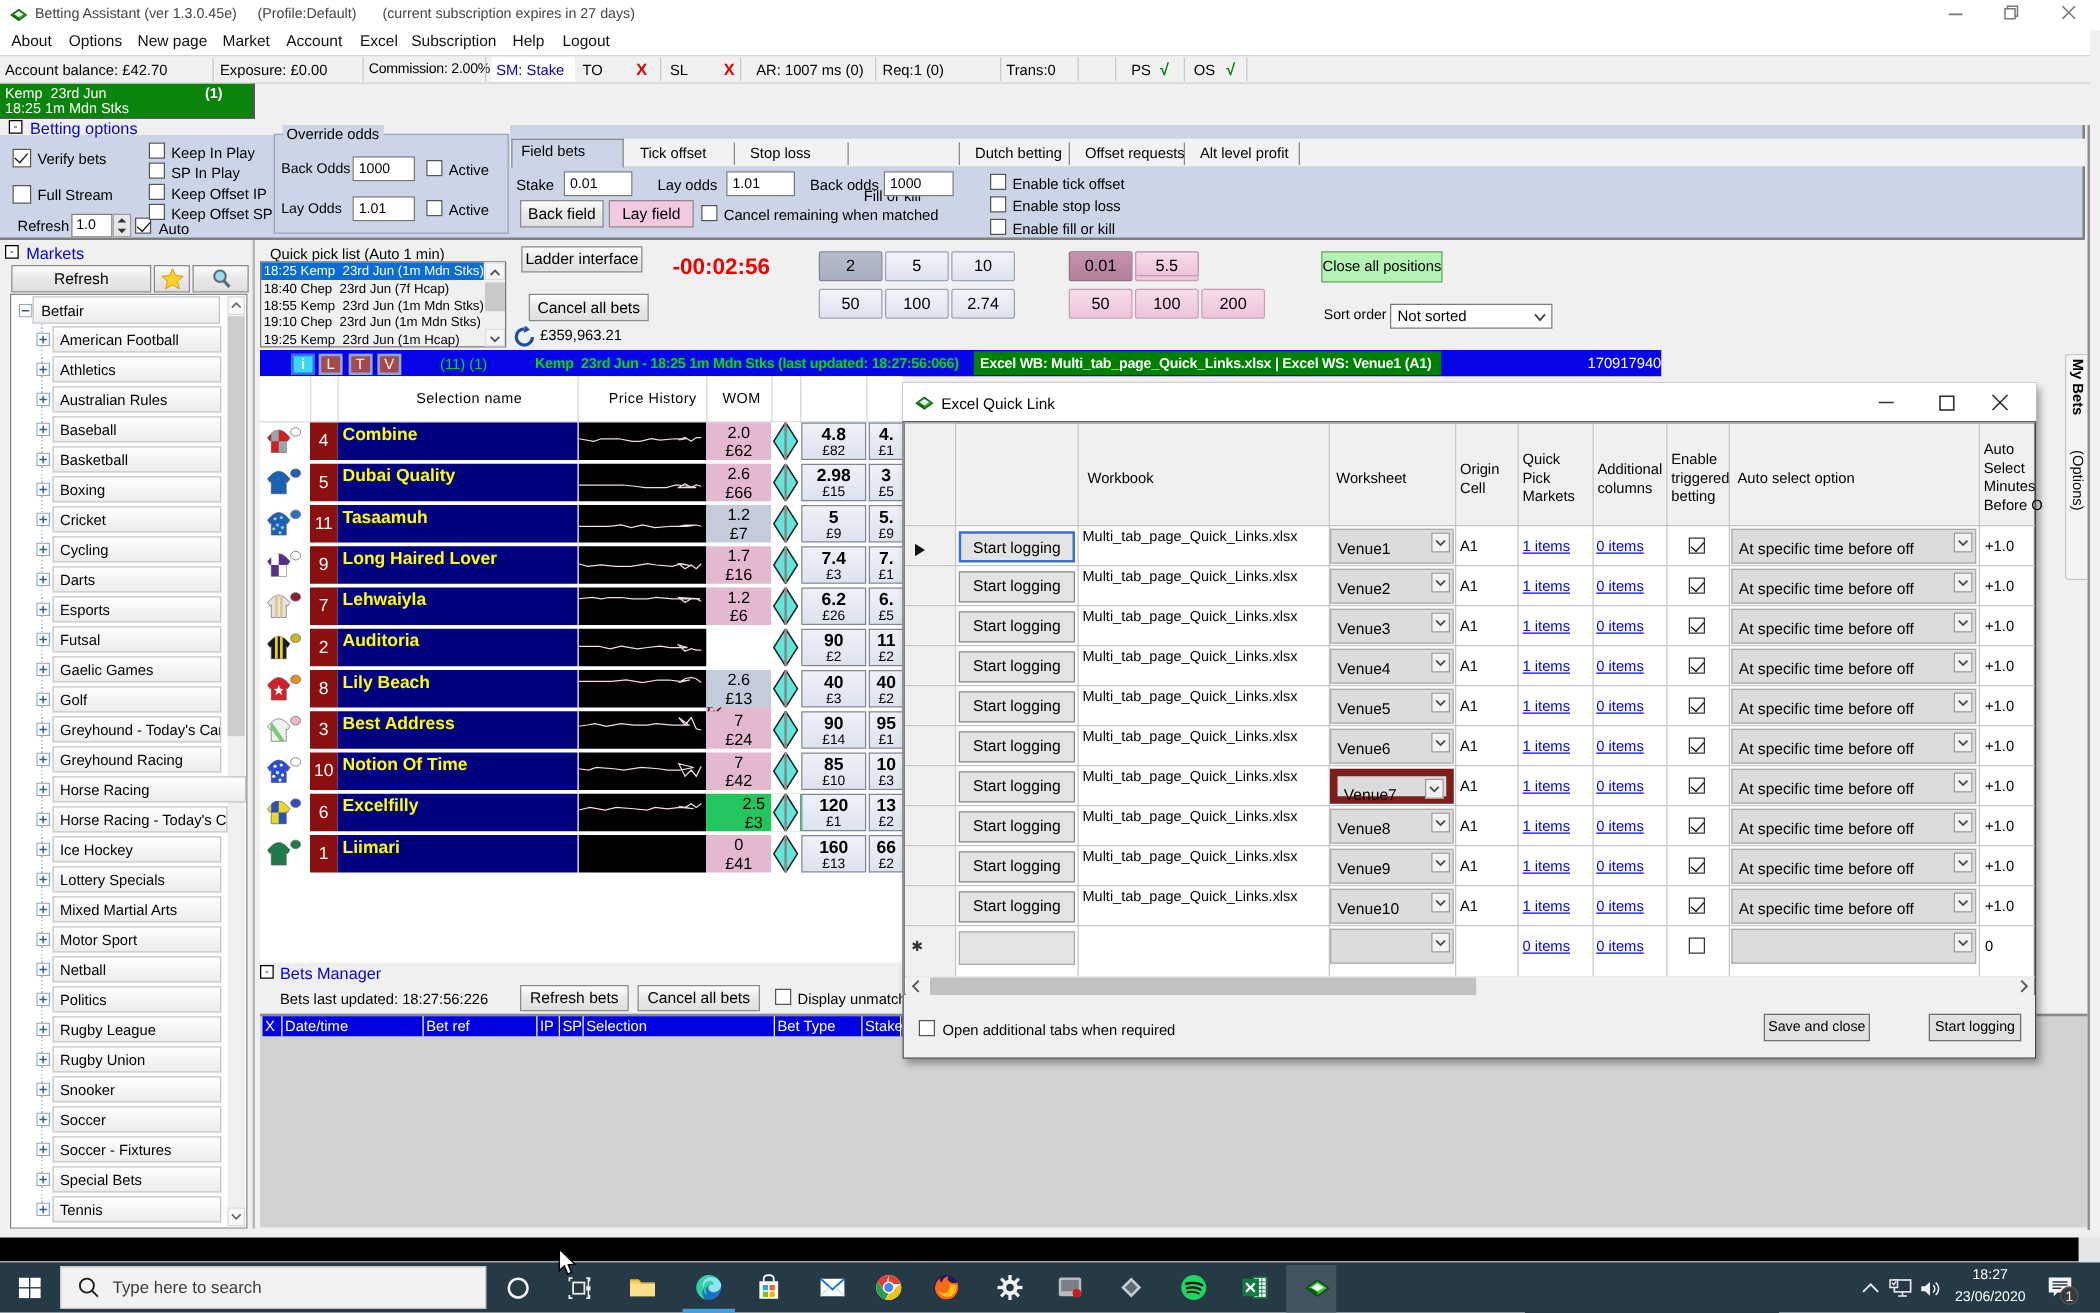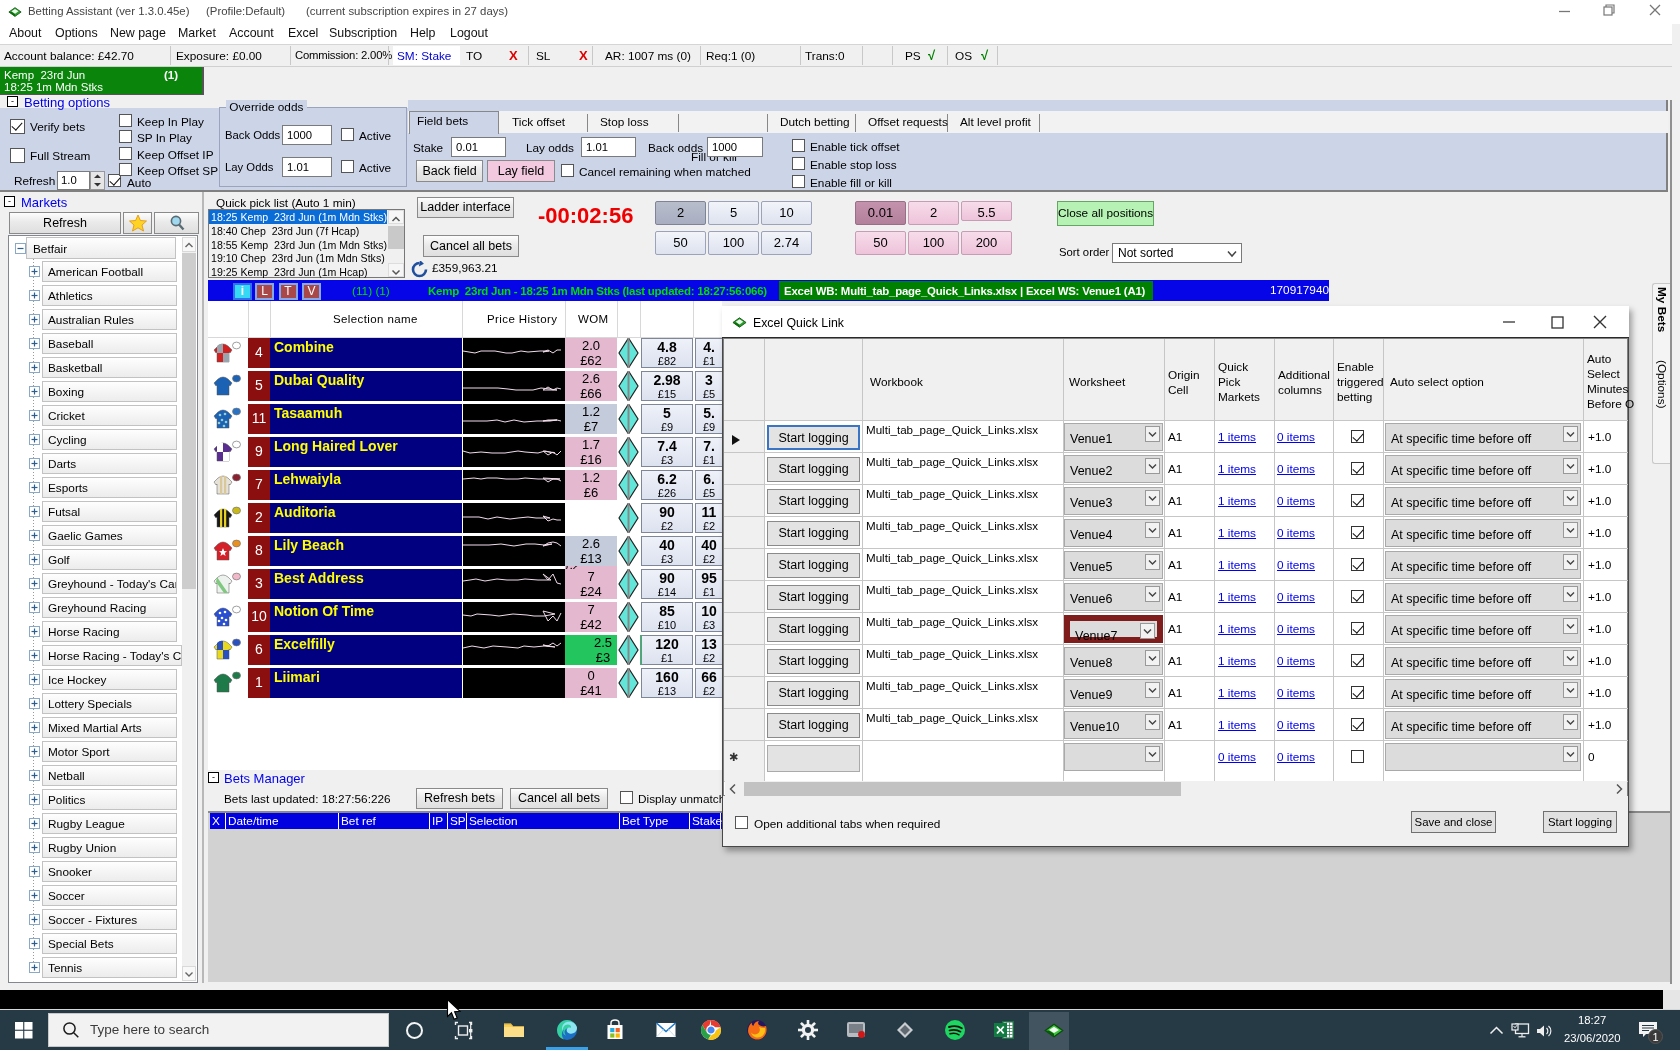--- a/index.html
+++ b/index.html
@@ -284,21 +284,21 @@
     <line x1="5.5" y1="2.5" x2="5.5" y2="8.5" stroke="#2c5e8e" stroke-width="1.2"></line>
   </svg>
 <div class="abs" style="left:42px;top:597px;width:135px;height:21px;background:linear-gradient(#fefefe,#ececec);border:1px solid #c2c2c2;overflow:hidden;">
     <div style="font-size:11.8px;padding:3px 0 0 5px;white-space:nowrap;">Greyhound Racing</div>
   </div>
 <svg class="abs" style="left:29px;top:602px" width="11" height="11">
     <rect x="0.5" y="0.5" width="10" height="10" fill="#fff" stroke="#8aa8c8"></rect>
     <line x1="2.5" y1="5.5" x2="8.5" y2="5.5" stroke="#2c5e8e" stroke-width="1.2"></line>
     <line x1="5.5" y1="2.5" x2="5.5" y2="8.5" stroke="#2c5e8e" stroke-width="1.2"></line>
   </svg>
-<div class="abs" style="left:42px;top:621px;width:135px;height:21px;background:linear-gradient(#fefefe,#ececec);border:1px solid #c2c2c2;overflow:hidden;">
+<div class="abs" style="left:42px;top:621px;width:155px;height:21px;background:linear-gradient(#fefefe,#ececec);border:1px solid #c2c2c2;overflow:hidden;">
     <div style="font-size:11.8px;padding:3px 0 0 5px;white-space:nowrap;">Horse Racing</div>
   </div>
 <svg class="abs" style="left:29px;top:626px" width="11" height="11">
     <rect x="0.5" y="0.5" width="10" height="10" fill="#fff" stroke="#8aa8c8"></rect>
     <line x1="2.5" y1="5.5" x2="8.5" y2="5.5" stroke="#2c5e8e" stroke-width="1.2"></line>
     <line x1="5.5" y1="2.5" x2="5.5" y2="8.5" stroke="#2c5e8e" stroke-width="1.2"></line>
   </svg>
 <div class="abs" style="left:42px;top:645px;width:140px;height:21px;background:linear-gradient(#fefefe,#ececec);border:1px solid #c2c2c2;overflow:hidden;">
     <div style="font-size:11.8px;padding:3px 0 0 5px;white-space:nowrap;">Horse Racing - Today's Car</div>
   </div>
@@ -428,30 +428,30 @@
 <div class="abs" style="left:388px;top:263px;width:16px;height:14px;background:#f6f6f6;border:1px solid #ddd;"><svg width="14" height="12">
       <path d="M3.5,4.5 L7,8 L10.5,4.5" fill="none" stroke="#555" stroke-width="1.5"></path>
     </svg></div>
 <svg class="abs" style="left:411px;top:261px" width="17" height="17" viewBox="0 0 17 17">
     <path d="M8.5,2 A6.5,6.5 0 1 0 15,8.5" fill="none" stroke="#1f4f9f" stroke-width="2.6"></path>
     <path d="M8.5,2 L8.5,-1 L13,2 L8.5,5.5 Z" fill="#1f4f9f" transform="rotate(10 8.5 2)"></path>
   </svg>
 <div class="t" style="left:432px;top:261px;font-size:11.8px;color:#000;font-weight:normal;">£359,963.21</div>
 <div class="btn" style="left:417px;top:197px;width:97px;height:21px;font-size:12.5px;line-height:19px;">Ladder interface</div>
 <div class="btn" style="left:423px;top:235px;width:96px;height:22px;font-size:12.5px;line-height:20px;">Cancel all bets</div>
-<div class="t" style="left:538px;top:203px;font-size:22px;color:#ee0000;font-weight:bold;">-00:02:56</div>
+<div class="t" style="left:538px;top:203px;font-size:18px;color:#ee0000;font-weight:bold;">-00:02:56</div>
 <div class="abs" style="left:655px;top:201px;width:51px;height:24px;background:linear-gradient(#b8bdcc,#a8aec0);border:1px solid #7d8498;border-radius:2px;font-size:13px;text-align:center;line-height:22px;">2</div>
 <div class="abs" style="left:708px;top:201px;width:51px;height:24px;background:linear-gradient(#f2f4fa,#dde2ef);border:1px solid #9aa2bc;border-radius:2px;font-size:13px;text-align:center;line-height:22px;">5</div>
 <div class="abs" style="left:761px;top:201px;width:51px;height:24px;background:linear-gradient(#f2f4fa,#dde2ef);border:1px solid #9aa2bc;border-radius:2px;font-size:13px;text-align:center;line-height:22px;">10</div>
 <div class="abs" style="left:655px;top:231px;width:51px;height:24px;background:linear-gradient(#f2f4fa,#dde2ef);border:1px solid #9aa2bc;border-radius:2px;font-size:13px;text-align:center;line-height:22px;">50</div>
 <div class="abs" style="left:708px;top:231px;width:51px;height:24px;background:linear-gradient(#f2f4fa,#dde2ef);border:1px solid #9aa2bc;border-radius:2px;font-size:13px;text-align:center;line-height:22px;">100</div>
 <div class="abs" style="left:761px;top:231px;width:51px;height:24px;background:linear-gradient(#f2f4fa,#dde2ef);border:1px solid #9aa2bc;border-radius:2px;font-size:13px;text-align:center;line-height:22px;">2.74</div>
 <div class="abs" style="left:855px;top:201px;width:51px;height:24px;background:linear-gradient(#c492ad,#b3809c);border:1px solid #996e86;border-radius:2px;font-size:13px;text-align:center;line-height:22px;">0.01</div>
 <div class="abs" style="left:908px;top:201px;width:51px;height:24px;background:linear-gradient(#f7dcea,#eec3da);border:1px solid #c79cb4;border-radius:2px;font-size:13px;text-align:center;line-height:22px;">2</div>
-<div class="abs" style="left:961px;top:201px;width:51px;height:20px;background:linear-gradient(#f7dcea,#eec3da);border:1px solid #c79cb4;border-radius:2px;font-size:13px;text-align:center;line-height:22px;">5.5</div>
+<div class="abs" style="left:908px;top:201px;width:51px;height:20px;background:linear-gradient(#f7dcea,#eec3da);border:1px solid #c79cb4;border-radius:2px;font-size:13px;text-align:center;line-height:22px;">5.5</div>
 <div class="abs" style="left:855px;top:231px;width:51px;height:24px;background:linear-gradient(#f7dcea,#eec3da);border:1px solid #c79cb4;border-radius:2px;font-size:13px;text-align:center;line-height:22px;">50</div>
 <div class="abs" style="left:908px;top:231px;width:51px;height:24px;background:linear-gradient(#f7dcea,#eec3da);border:1px solid #c79cb4;border-radius:2px;font-size:13px;text-align:center;line-height:22px;">100</div>
 <div class="abs" style="left:961px;top:231px;width:51px;height:24px;background:linear-gradient(#f7dcea,#eec3da);border:1px solid #c79cb4;border-radius:2px;font-size:13px;text-align:center;line-height:22px;">200</div>
 <div class="abs" style="left:1057px;top:201px;width:97px;height:25px;background:#b5f2b3;border:1px solid #67a567;font-size:11.8px;text-align:center;line-height:23px;white-space:nowrap;overflow:hidden;">Close all positions</div>
 <div class="t" style="left:1059px;top:246px;font-size:11.3px;color:#000;font-weight:normal;">Sort order</div>
 <div class="abs" style="left:1112px;top:243px;width:130px;height:20px;background:#fff;border:1px solid #7a7a7a;">
     <div style="font-size:12px;padding:2px 0 0 5px;">Not sorted</div>
     <svg class="abs" style="right:4px;top:6px" width="10" height="8">
       <path d="M1,1.5 L5,6 L9,1.5" fill="none" stroke="#444" stroke-width="1.5"></path>
     </svg>

